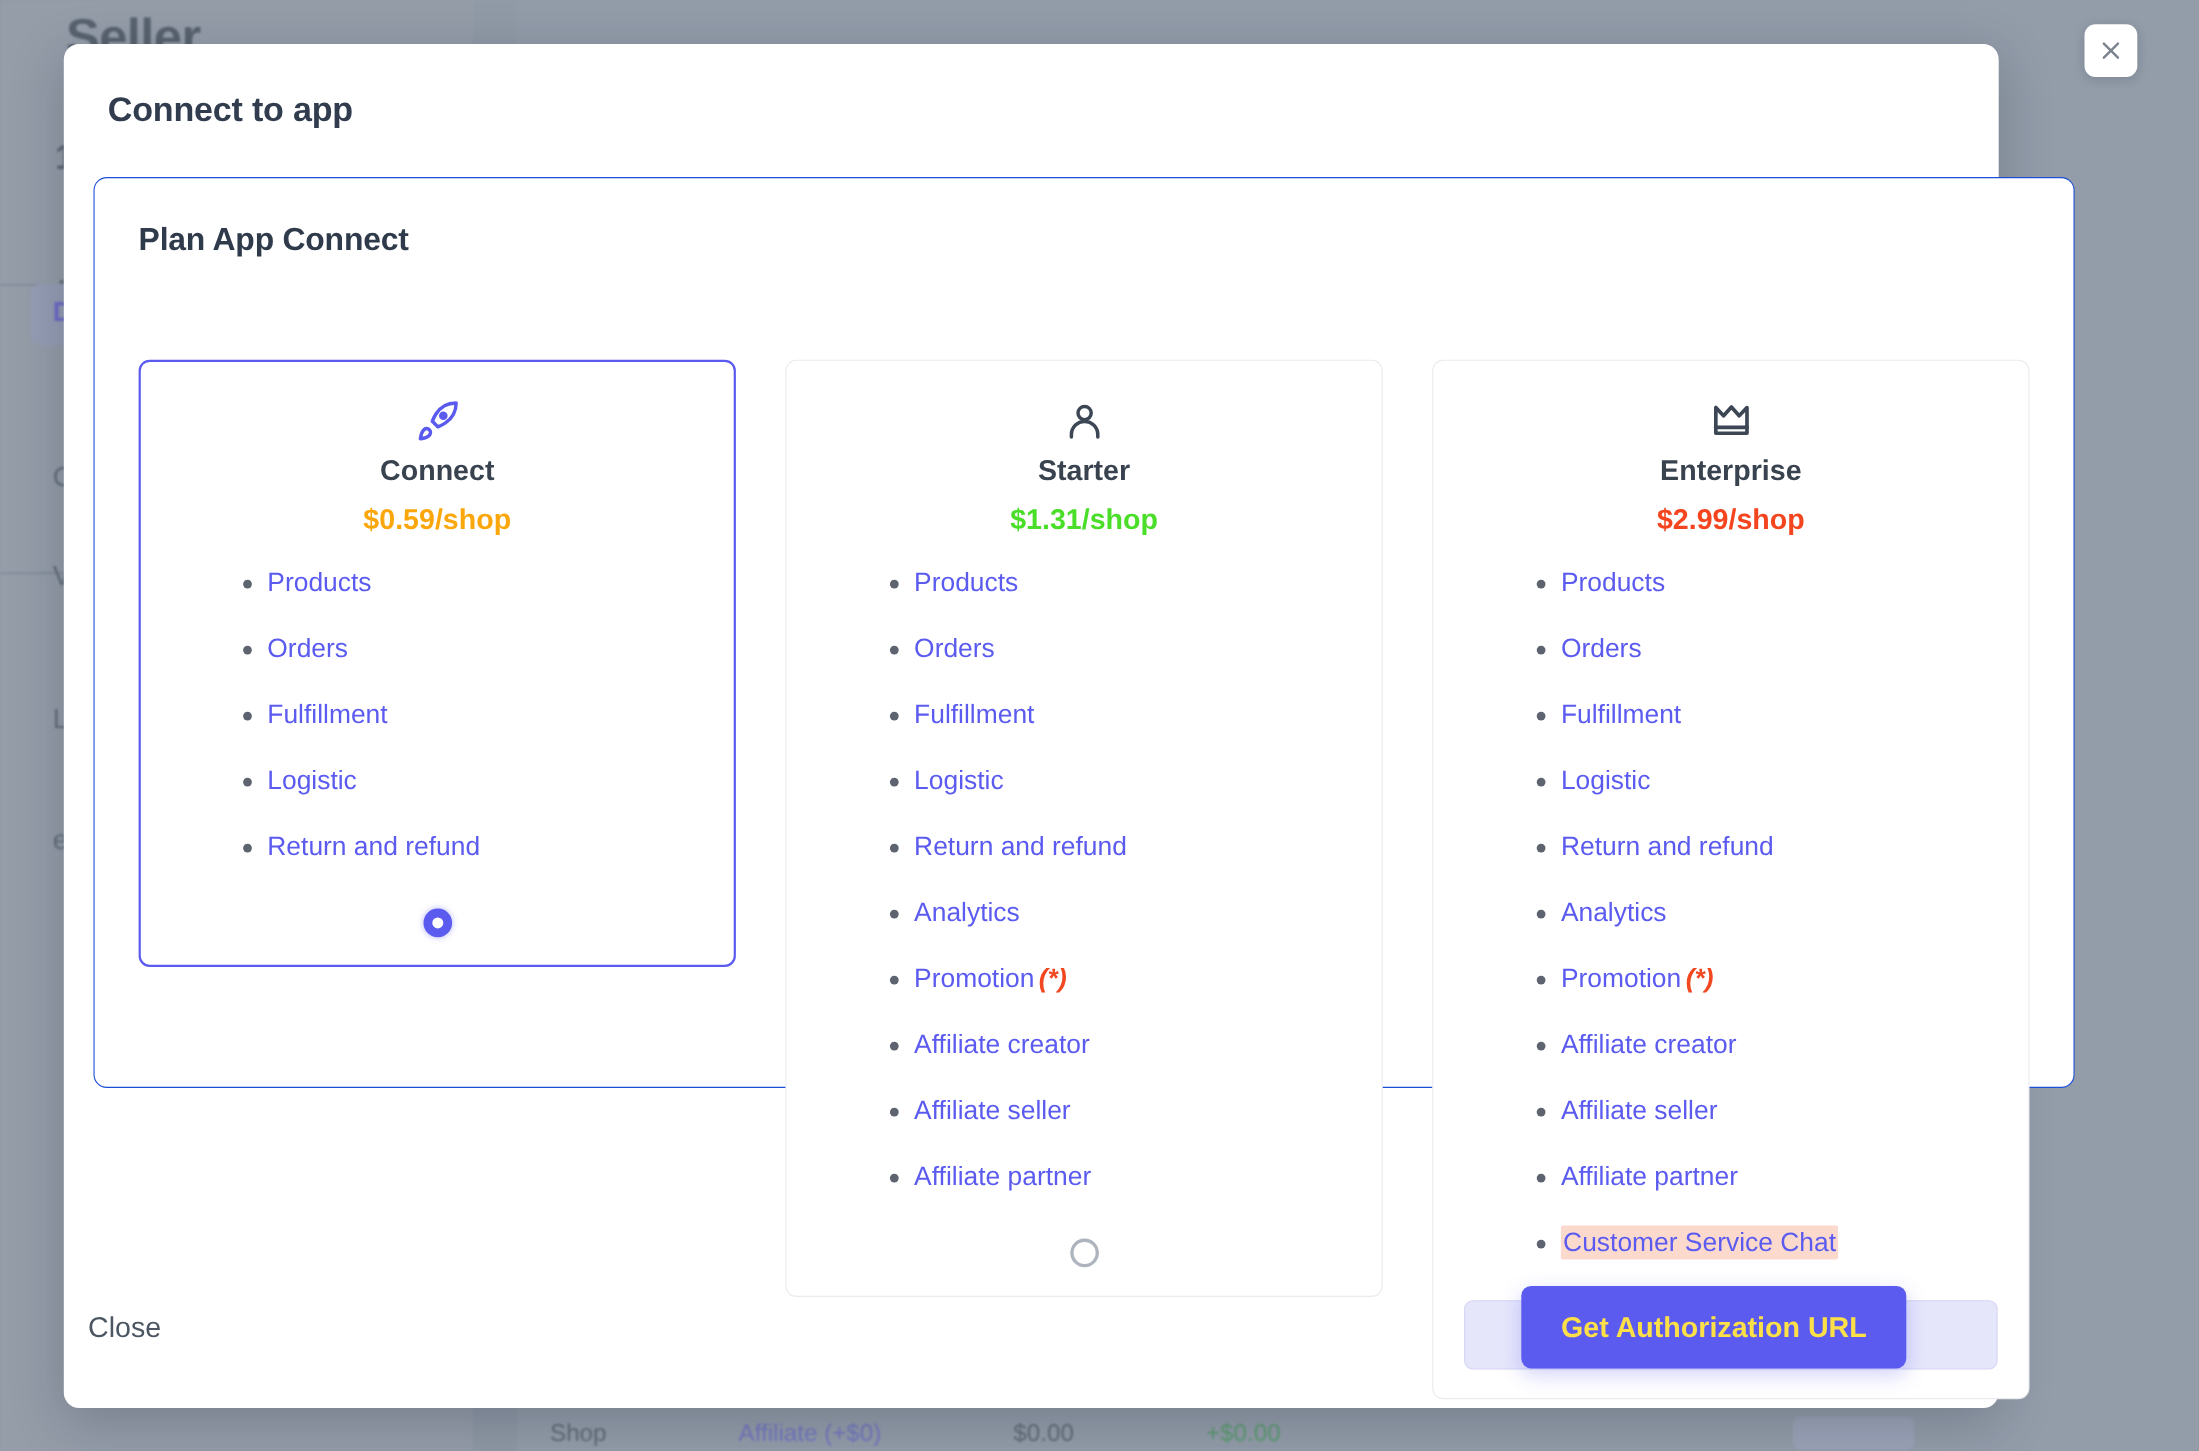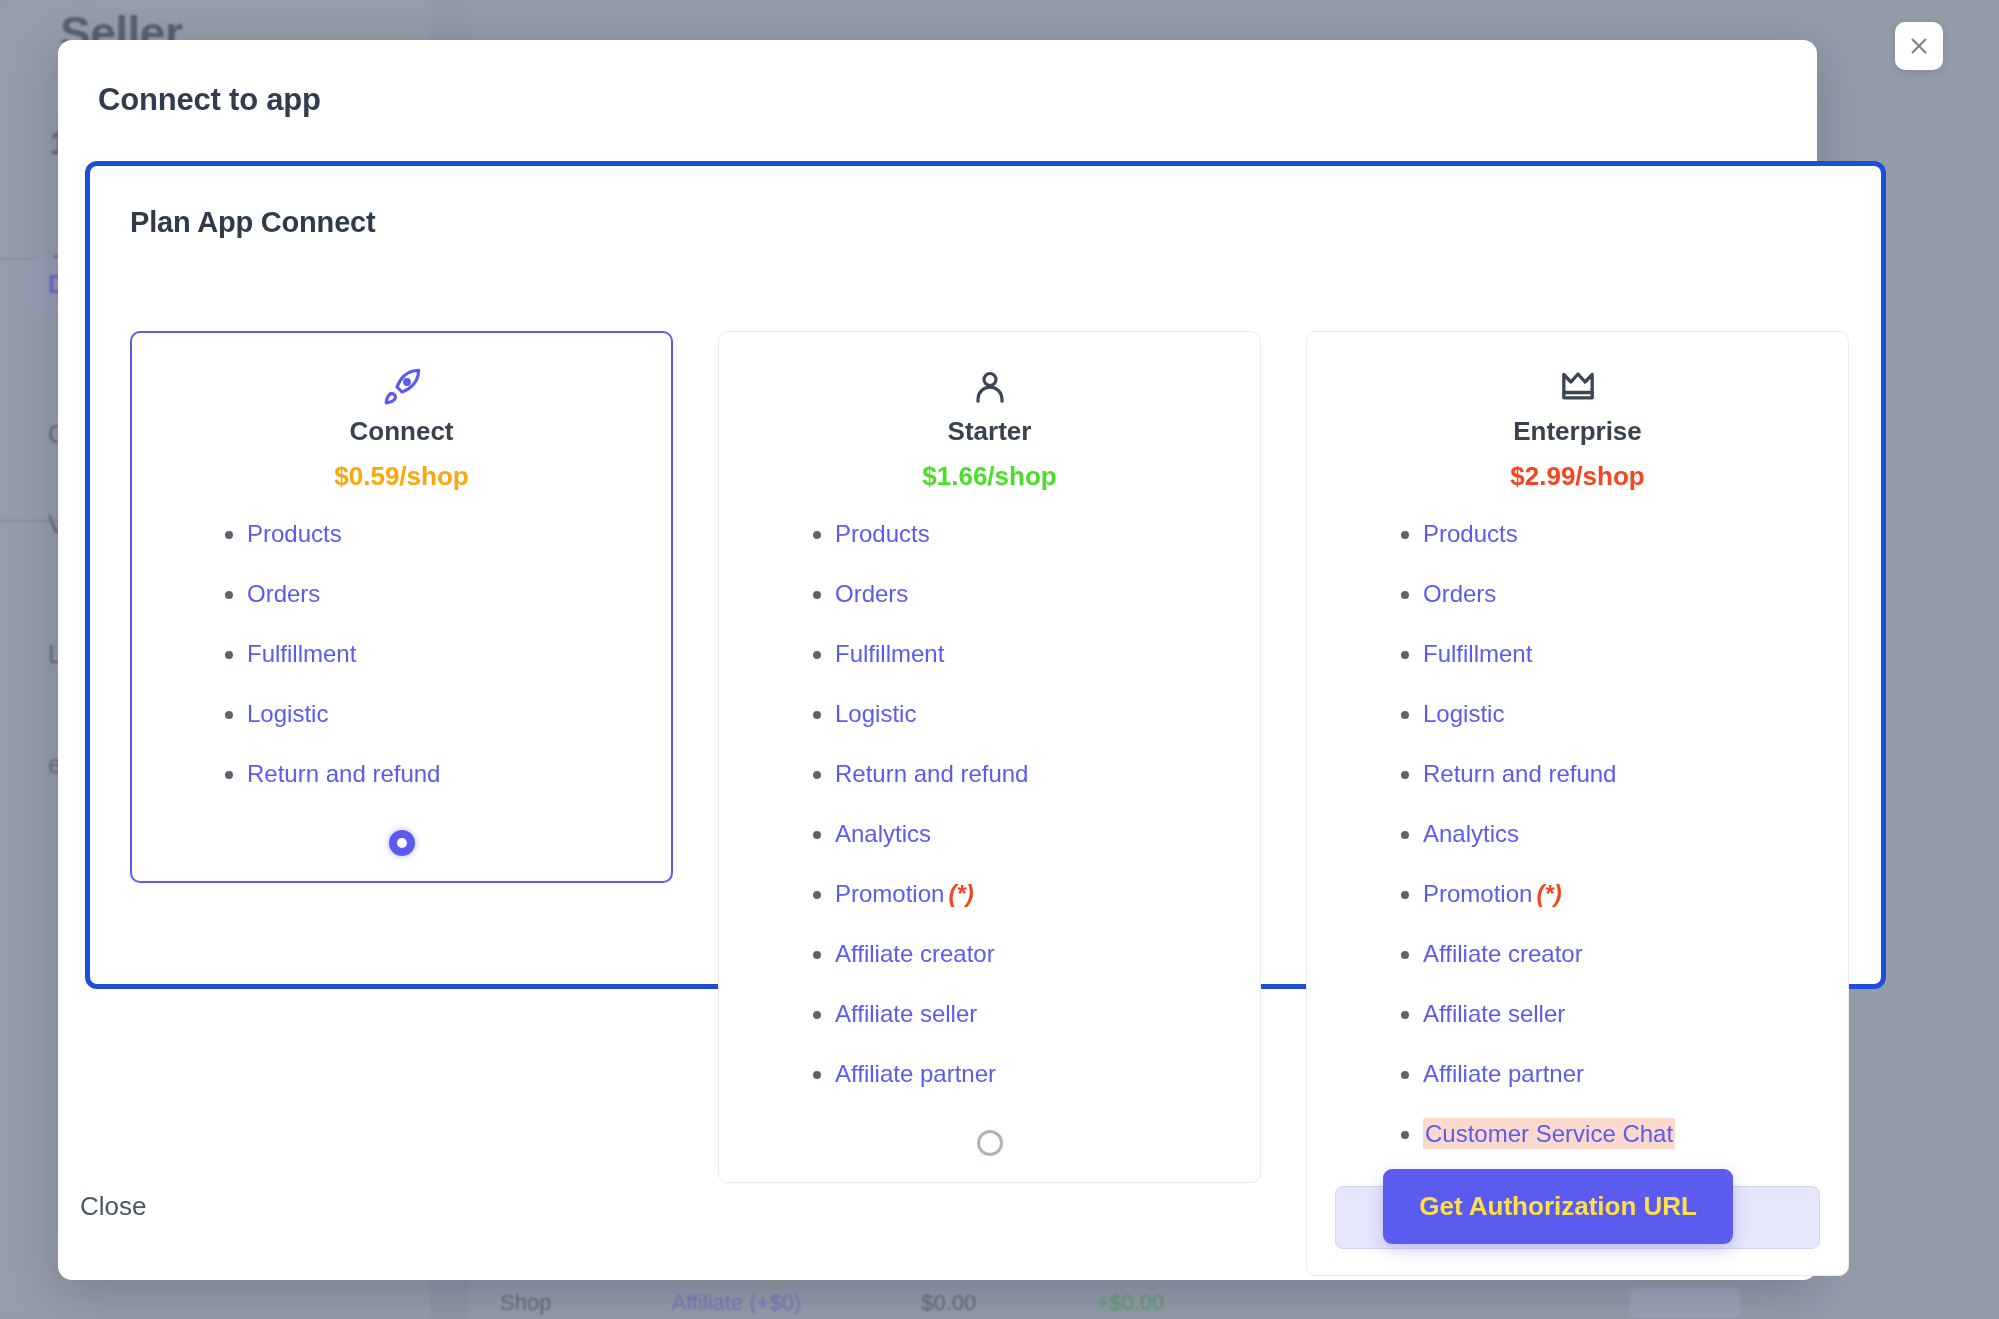--- a/index.html
+++ b/index.html
@@ -44,21 +44,21 @@
     background:#ffffff;border-radius:10px;border:none;
     box-shadow:0 2px 10px rgba(15,23,42,.14);
     display:flex;align-items:center;justify-content:center;cursor:pointer;
     z-index:30;
   }
   .close-btn svg{display:block;}
 
   
   .panel{
     position:absolute;left:27px;top:121px;width:1801px;height:828px;
-    border:5px solid #1d4ed8;border-radius:12px;background:#fff;
+    border:1px solid #1d4ed8;border-radius:12px;background:#fff;
     box-sizing:border-box;
   }
   .panel-title{
     position:absolute;left:40px;top:40px;
     font-size:29px;font-weight:700;color:#2f3a4a;letter-spacing:-.2px;
   }
 
   
   .cards{
     position:absolute;left:40px;top:165px;width:1721px;
@@ -181,21 +181,21 @@
       </div>
 
       <div class="card">
         <div class="card-icon">
           <svg width="40" height="40" viewBox="0 0 24 24" fill="none" stroke="#3c4654" stroke-width="1.9" stroke-linecap="round" stroke-linejoin="round">
             <circle cx="12" cy="7.5" r="3.6"></circle>
             <path d="M4.8 20.5v-1.2a7.2 7.2 0 0 1 14.4 0v1.2"></path>
           </svg>
         </div>
         <div class="card-name">Starter</div>
-        <div class="card-price" style="color:#4ade28">$1.66/shop</div>
+        <div class="card-price" style="color:#4ade28">$1.31/shop</div>
         <ul class="feat-list">
           <li><span class="feat-label">Products</span></li>
           <li><span class="feat-label">Orders</span></li>
           <li><span class="feat-label">Fulfillment</span></li>
           <li><span class="feat-label">Logistic</span></li>
           <li><span class="feat-label">Return and refund</span></li>
           <li><span class="feat-label">Analytics</span></li>
           <li><span class="feat-label">Promotion</span><span class="feat-star">(*)</span></li>
           <li><span class="feat-label">Affiliate creator</span></li>
           <li><span class="feat-label">Affiliate seller</span></li>

